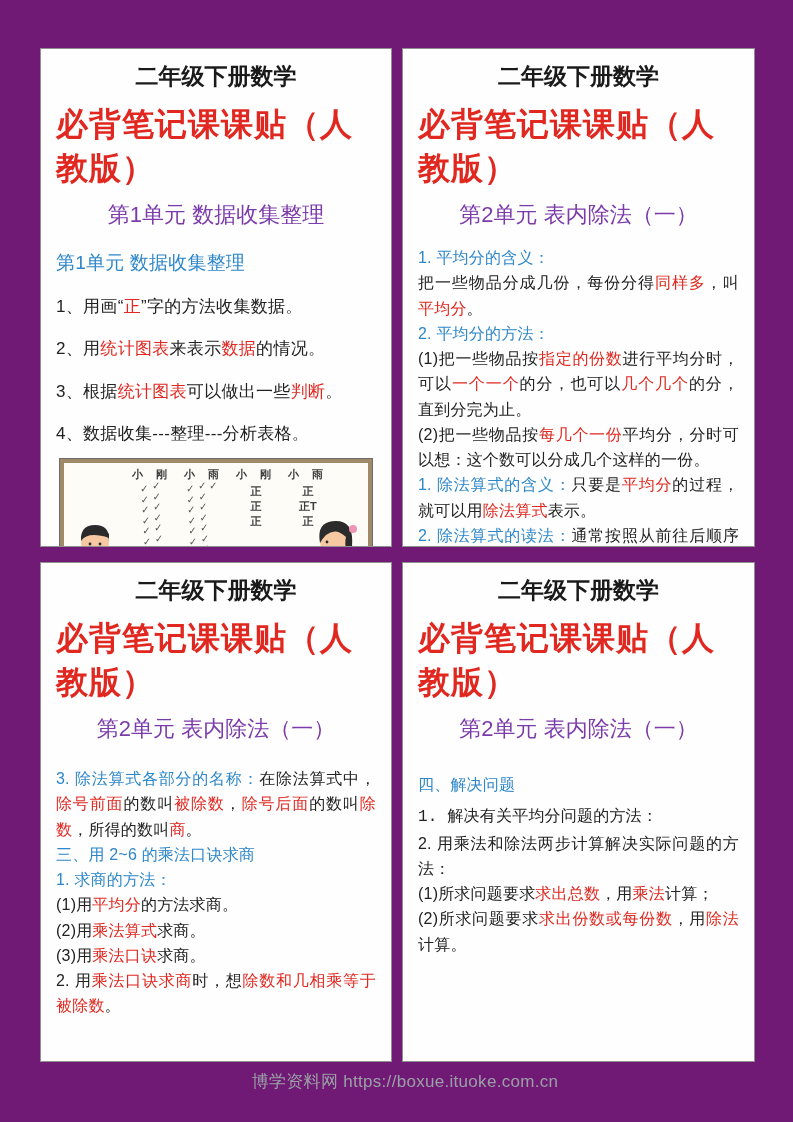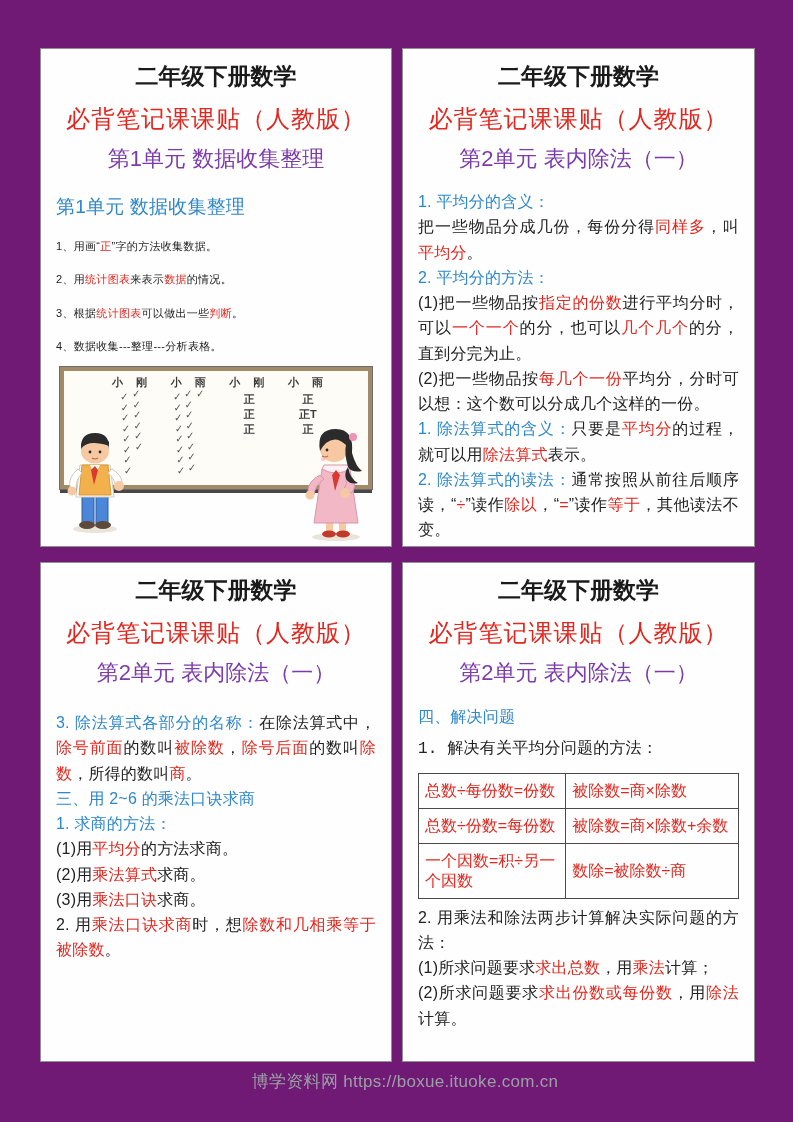--- a/index.html
+++ b/index.html
@@ -20,34 +20,34 @@
     padding:0 15px;
     overflow:hidden;
   }
   .card-tl{left:40px;top:48px;width:352px;height:499px;}
   .card-tr{left:402px;top:48px;width:353px;height:499px;}
   .card-bl{left:40px;top:562px;width:352px;height:500px;}
   .card-br{left:402px;top:562px;width:353px;height:500px;}
 
   
   .t1{font-size:23px;font-weight:bold;color:#1a1a1a;text-align:center;margin:12px 0 0;}
-  .t2{font-size:24px;font-weight:normal;color:var(--red,#e02820);text-align:center;margin:11px 0 0;letter-spacing:1px;}
+  .t2{font-size:32px;font-weight:bold;color:var(--red,#e02820);text-align:left;margin:11px 0 0;letter-spacing:1px;}
   .t3{font-size:22px;font-weight:400;color:var(--purple,#7c3bab);text-align:center;margin:9px 0 0;}
 
   
   .content{margin-top:15px;}
   .body{font-size:16px;line-height:1.58;margin:0;text-align:justify;letter-spacing:.2px;}
   .body.gap-top{margin-top:8px;font-family:Liberation Mono, monospace;}
   .seg-k{color:#222222;}
   .seg-r{color:var(--red,#e02820);}
   .seg-b{color:var(--blue,#2e87c9);}
 
   
   .card-tl .h-blue{font-size:19px;margin:20px 0 2px;line-height:1.4;}
-  .card-tl .item{font-size:11px;line-height:1.5;margin:17px 0 0;letter-spacing:.3px;}
+  .card-tl .item{font-size:17px;line-height:1.5;margin:17px 0 0;letter-spacing:.3px;}
 
   
   table.formula{
     border-collapse:collapse;width:100%;margin:10px 0 6px;
     table-layout:fixed;
   }
   table.formula td{
     border:1.5px solid #4a4a4a;
     color:var(--red,#e02820);
     font-size:16px;line-height:1.25;
@@ -61,21 +61,21 @@
   .illustration{position:relative;height:168px;margin-top:10px;}
   .board{
     position:absolute;left:4px;right:4px;top:2px;height:122px;
     background:#fdfcf7;
     border:4px solid var(--board_frame,#a18a67);
     box-shadow:0 0 0 1px #6b6b6b, 0 4px 0 0 #474747;
     box-sizing:border-box;
   }
   .board-cols{
     display:flex;justify-content:space-between;
-    padding:4px 40px 0 48px;height:100%;box-sizing:border-box;
+    padding:4px 40px 0 68px;height:100%;box-sizing:border-box;
   }
   .board-col{text-align:center;}
   .col-name{font-size:11px;font-weight:bold;color:#3a3a3a;letter-spacing:5px;white-space:nowrap;margin-bottom:2px;}
   .mark-row{display:flex;gap:3px;justify-content:center;}
   .mark-col{font-size:10px;line-height:10.5px;color:#555555;font-weight:bold;transform:rotate(-3deg);}
   .mark-col.offset{margin-top:-3px;}
   .mark-col.zheng{font-size:11px;line-height:15px;color:#3d3d3d;font-weight:bold;transform:none;letter-spacing:0;}
   .kid{position:absolute;bottom:0;}
   .kid.boy{left:6px;height:104px;width:66px;}
   .kid.girl{right:4px;height:118px;width:72px;bottom:-8px;}
@@ -256,44 +256,24 @@
       <p class="body"><span class="seg-k">(2)用</span><span class="seg-r">乘法算式</span><span class="seg-k">求商。</span></p>
       <p class="body"><span class="seg-k">(3)用</span><span class="seg-r">乘法口诀</span><span class="seg-k">求商。</span></p>
       <p class="body"><span class="seg-k">2. 用</span><span class="seg-r">乘法口诀求商</span><span class="seg-k">时，想</span><span class="seg-r">除数和几相乘等于被除数</span><span class="seg-k">。</span></p>
     </div>
   </div>
 
   <div class="card card-br">
     <div class="t1">二年级下册数学</div>
     <div class="t2">必背笔记课课贴（人教版）</div>
     <div class="t3">第2单元 表内除法（一）</div>
-    <div class="content" style="margin-top:16px;">
+    <div class="content" style="margin-top:28px;">
       <p class="body"><span class="seg-b">四、解决问题</span></p>
       <p class="body gap-top"><span class="seg-k">1. 解决有关平均分问题的方法：</span></p>
 
-      <table class="formula">
-        <colgroup>
-            <col class="c1">
-            <col class="c2">
-          </colgroup>
-        <tbody>
-            <tr>
-          <td>总数÷每份数=份数</td>
-          <td>被除数=商×除数</td>
-        </tr>
-        <tr>
-          <td>总数÷份数=每份数</td>
-          <td>被除数=商×除数+余数</td>
-        </tr>
-        <tr>
-          <td>一个因数=积÷另一个因数</td>
-          <td>数除=被除数÷商</td>
-        </tr>
-      </tbody>
-        </table>
 
       <p class="body"><span class="seg-k">2. 用乘法和除法两步计算解决实际问题的方法：</span></p>
       <p class="body"><span class="seg-k">(1)所求问题要求</span><span class="seg-r">求出总数</span><span class="seg-k">，用</span><span class="seg-r">乘法</span><span class="seg-k">计算；</span></p>
       <p class="body"><span class="seg-k">(2)所求问题要求</span><span class="seg-r">求出份数或每份数</span><span class="seg-k">，用</span><span class="seg-r">除法</span><span class="seg-k">计算。</span></p>
     </div>
   </div>
 
   <div class="footer">
     <span>博学资料网</span>
     <a href="#">https://boxue.ituoke.com.cn</a>

